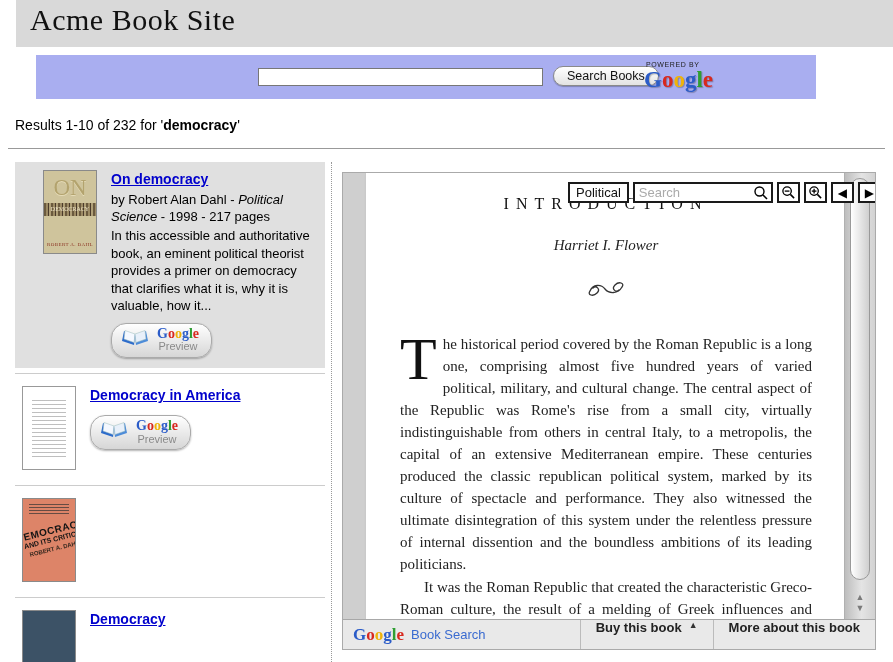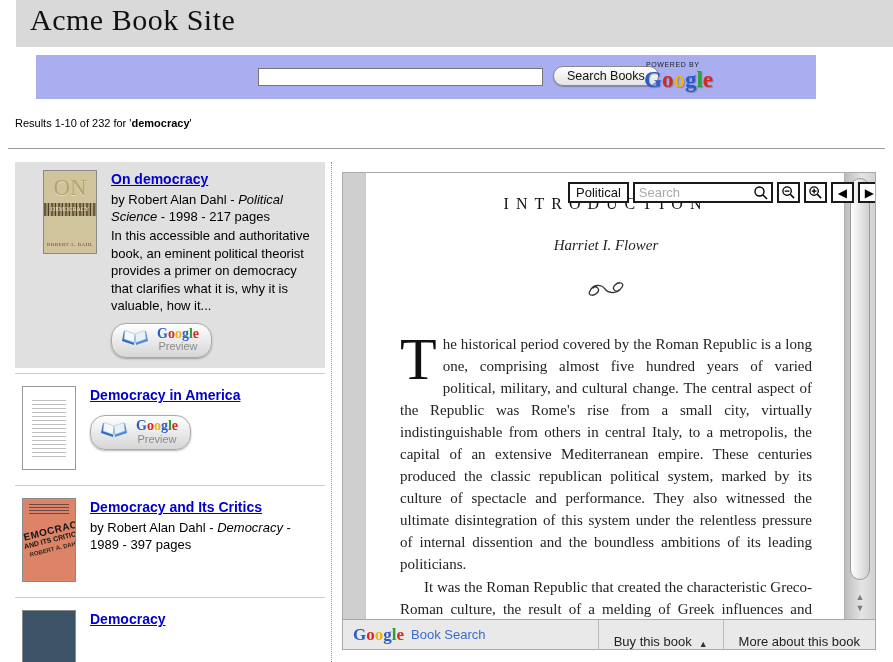--- a/index.html
+++ b/index.html
@@ -21,21 +21,21 @@
                       box-shadow:0 1px 1px rgba(0,0,0,.25); cursor:pointer; }
   .powered-block { position:absolute; left:608px; top:6px; line-height:1; }
   .powered-by { font-size:7px; letter-spacing:.6px; color:#222; margin-left:2px; }
   .google-logo { font-family:"Liberation Serif", serif; font-weight:bold; }
   .google-logo.big { font-size:23px; text-shadow:1px 1px 1px rgba(0,0,0,.25); }
   .google-logo.small { font-size:17px; }
   .google-logo.tiny { font-size:14px; }
   .gl0,.gl3 { color:#2b5cc8; } .gl1,.gl5 { color:#d8281e; } .gl2 { color:#efb309; } .gl4 { color:#2f9e33; }
 
   
-  .results-summary { position:absolute; left:15px; top:117px; font-size:11px; color:#000; }
+  .results-summary { position:absolute; left:15px; top:117px; font-size:14px; color:#000; }
   .results-summary b { font-weight:bold; }
   .page-rule { position:absolute; left:8px; top:148px; width:877px; border-top:1px solid #999; }
 
   
   .results-divider { position:absolute; left:331px; top:162px; height:500px; border-left:1px dotted #999; }
   .results-col { position:absolute; left:15px; top:162px; width:310px; }
   .result-sep { border-top:1px solid #ccc; margin:5px 0 4px 0; }
   .result-item { display:flex; gap:14px; padding:8px 7px 10px 7px; }
   .result-item.selected { background:#e0e0e0;padding-left:28px; }
   .thumb { width:54px; height:84px; flex-shrink:0; border:1px solid #8a8a8a; position:relative;
@@ -105,22 +105,22 @@
   .ornament { text-align:center; margin-top:27px; }
   .book-para { font-size:15px; line-height:1.47; text-align:justify; }
   .para1 { margin-top:32px; }
   .para2 { text-indent:24px; }
   .dropcap { float:left; font-size:60px; line-height:48px; padding:2px 6px 0 0; color:#111; }
 
   .viewer-footer { position:absolute; left:0; bottom:0; width:100%; height:30px; background:#e9e9e9;
                    border-top:1px solid #a8a8a8; display:flex; align-items:center; font-size:13px; }
   .vf-brand { flex:1; display:flex; align-items:center; gap:7px; padding-left:10px; }
   .vf-link { color:#3a6bd0; cursor:pointer; }
-  .vf-sect { border-left:1px solid #bbb; height:100%; display:flex; align-items:flex-end;
-             padding:0 15px; color:#222; cursor:pointer; white-space:nowrap; }
+  .vf-sect { border-left:1px solid #bbb; height:100%; display:flex; align-items:flex-start;
+             padding:0 15px; color:#222; cursor:pointer; white-space:nowrap;font-weight:bold; }
   .buy-arrow { font-size:9px; margin-left:7px; color:#333; }
 </style>
 </head>
 <body>
 
 <div class="site-header">
   <div class="site-title">Acme Book Site</div>
 </div>
 
 <div class="search-band">
@@ -194,24 +194,20 @@
 
   <div class="result-item">
     <div class="thumb cover-3">
       <div class="c3-toplines"></div>
       <div class="c3-rot">
         <div class="c3-l1">DEMOCRACY</div>
         <div class="c3-l2">AND ITS CRITICS</div>
         <div class="c3-l3">ROBERT A. DAHL</div>
       </div>
     </div>
-    <div class="result-text">
-      <a class="result-title">Democracy and Its Critics</a>
-      <div><span>by Robert Alan Dahl - </span><span class="subject">Democracy</span><span> - 1989 - 397 pages</span></div>
-    </div>
   </div>
 
   <div class="result-sep"></div>
 
   <div class="result-item">
     <div class="thumb cover-4">
       
       
     </div>
     <div class="result-text">

